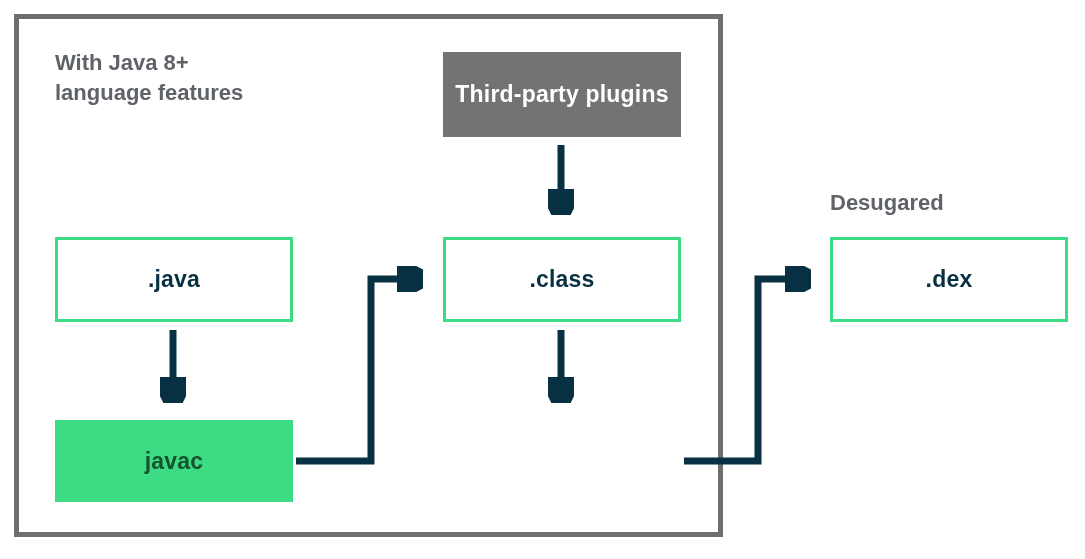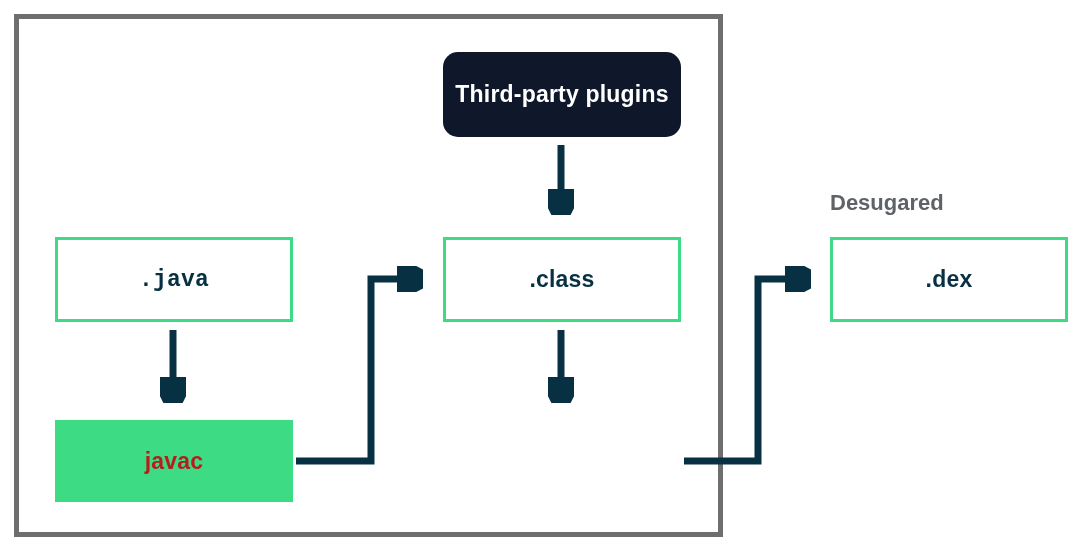--- a/index.html
+++ b/index.html
@@ -37,30 +37,29 @@
     box-sizing: border-box;
     letter-spacing: 0.2px;
   }
   .node-outline {
     background: #ffffff;
     border: 3px solid #3ddc84;
     color: #073042;
   }
   .node-green {
     background: #3ddc84;
-    color: #b91c1c;
+    color: #14532d;
     height: 82px;
   }
   .node-orange {
-    background: #0f172a;
+    background: #737373;
     color: #ffffff;
-    border-radius: 15px;
   }
   .pos-thirdparty { left: 443px; top: 52px; }
-  .pos-java      { left: 55px;  top: 237px; font-family: Liberation Mono, monospace; }
+  .pos-java      { left: 55px;  top: 237px; }
   .pos-class     { left: 443px; top: 237px; }
   .pos-dex       { left: 830px; top: 237px; }
   .pos-javac     { left: 55px;  top: 420px; }
   .pos-d8r8      { left: 443px; top: 420px; }
 
   .annotation {
     position: absolute;
     left: 55px;
     top: 48px;
     color: #5f6368;
@@ -94,20 +93,24 @@
     stroke-linecap: butt;
   }
 </style>
 </head>
 <body>
 
 <div class="canvas">
 
   <div class="outer-frame"></div>
 
+  <div class="annotation">
+    <div>With Java 8+</div>
+    <div>language features</div>
+  </div>
 
   <div class="desugared">Desugared</div>
 
   <div class="node node-orange pos-thirdparty">
     <span>Third-party plugins</span>
   </div>
 
   <div class="node node-outline pos-java">
     <span>.java</span>
   </div>

